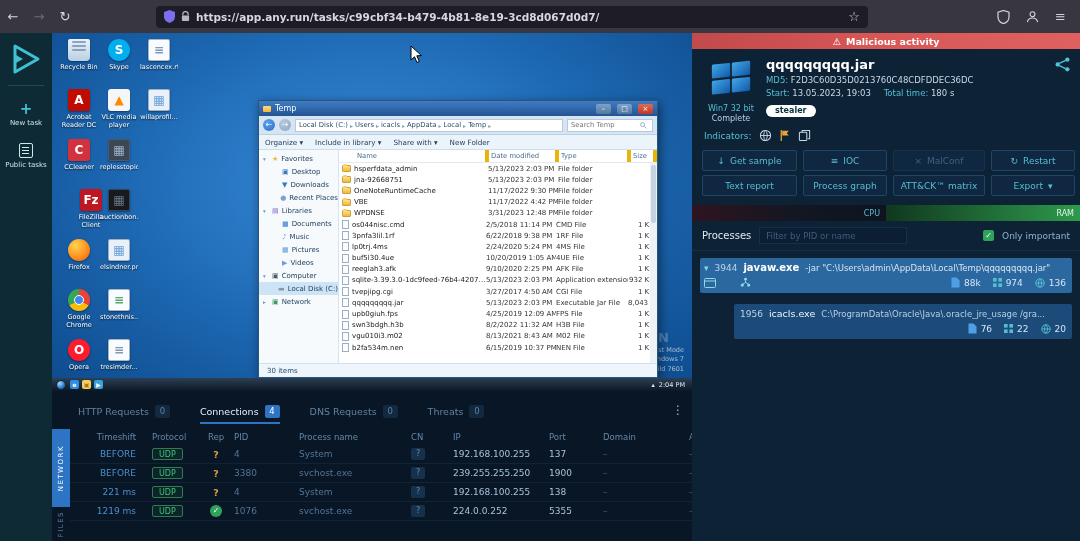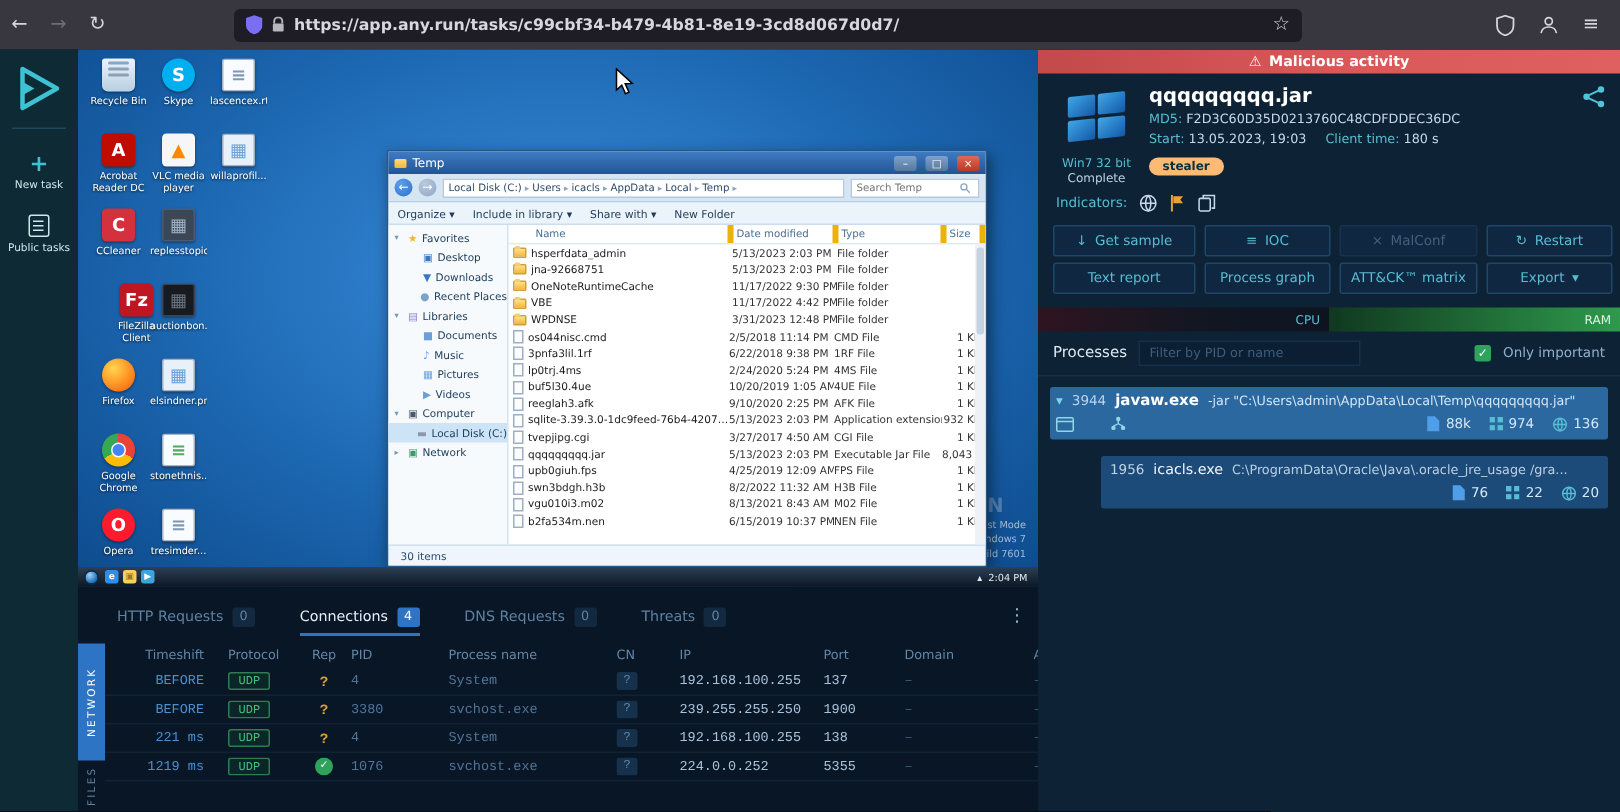--- a/index.html
+++ b/index.html
@@ -92,21 +92,21 @@
   .bp-tab.active::after { content:""; position:absolute; left:0; right:0; bottom:-2px; height:2px; background:#2d74c4; }
   .bp-badge { min-width:15px; height:13px; border-radius:2px; background:#13293f; color:#5f82a3; font-size:8.5px; display:flex; align-items:center; justify-content:center; padding:0 3px; }
   .bp-tab.active .bp-badge { background:#2d74c4; color:#fff; }
   .bp-menu { position:absolute; right:8px; top:12px; color:#9fb8d0; font-size:12px; }
   .v-net { position:absolute; left:0; top:38px; width:18px; height:78px; background:#2d74c4; display:flex; align-items:center; justify-content:center; }
   .v-files { position:absolute; left:0; top:116px; width:18px; height:34px; display:flex; align-items:center; justify-content:center; }
   .v-label { writing-mode:vertical-rl; transform:rotate(180deg); font-size:7px; letter-spacing:1.5px; color:#fff; }
   .v-files .v-label { color:#5f82a3; }
   .nt-header { position:absolute; left:18px; right:0; top:38px; height:16px; display:flex; align-items:center; font-size:8.5px; color:#6487a8; padding-left:8px; }
   .nt-rows { position:absolute; left:18px; right:0; top:54px; }
-  .nt-row { height:19px; display:flex; align-items:center; font-size:9px; padding-left:8px; border-bottom:1px solid rgba(45,80,115,.22);font-family:Liberation Mono, monospace; }
+  .nt-row { height:19px; display:flex; align-items:center; font-size:9px; padding-left:8px; border-bottom:1px solid rgba(45,80,115,.22); }
   .nt-col { overflow:hidden; white-space:nowrap; }
   .nt-ts { width:62px; text-align:right; padding-right:4px; color:#4a8fd0; }
   .nt-proto { width:58px; padding-left:12px; color:#43c078; }
   .proto-badge { display:inline-block; border:1px solid #2f7d4f; color:#43c078; background:rgba(25,85,55,.25); border-radius:2px; padding:0.5px 6px; font-size:8px; }
   .nt-rep { width:36px; text-align:center; }
   .rep-q { color:#d9a13b; font-weight:bold; font-size:9.5px; }
   .rep-ok { display:inline-block; width:12px; height:12px; border-radius:50%; background:#2fa35c; color:#fff; font-size:8px; line-height:12px; }
   .nt-pid { width:65px; color:#51759a; }
   .nt-proc { width:112px; color:#51759a; }
   .nt-cn { width:42px; }
@@ -124,21 +124,21 @@
   .right-panel { position:absolute; left:692px; top:33px; width:388px; height:508px; background:#0e2236; overflow:hidden; }
   .banner { height:16px; background:linear-gradient(90deg,#c24a4a 0%, #d95757 50%, #e06060 100%); display:flex; align-items:center; justify-content:center; gap:5px; color:#fff; font-size:9.5px; font-weight:bold; }
   .ri-top { display:flex; padding:8px 10px 0 10px; position:relative; }
   .ri-left { width:58px; text-align:center; }
   .ri-os { margin-top:3px; font-size:8px; color:#56bdd2; }
   .ri-status { margin-top:1px; font-size:8px; color:#b9cfe3; }
   .ri-main { flex:1; padding-left:6px; overflow:hidden; }
   .ri-title { font-size:13px; font-weight:bold; color:#fff; }
   .ri-line { margin-top:3px; font-size:8.5px; white-space:nowrap; overflow:hidden; }
   .lbl { color:#56bdd2; } .val { color:#c6d9ea; }
-  .tag { display:inline-block; margin-top:5px; background:#fdba74; color:#06303c; font-size:8px; font-weight:bold; padding:1.5px 9px; border-radius:8px; }
+  .tag { display:inline-block; margin-top:5px; background:#ffffff; color:#06303c; font-size:8px; font-weight:bold; padding:1.5px 9px; border-radius:8px; }
   .share { position:absolute; right:10px; top:8px; }
   .indicators { display:flex; align-items:center; gap:7px; padding:6px 10px 0 12px; font-size:9px; }
   .btn-grid { display:grid; grid-template-columns:95px 84px 92px 84px; gap:4px 6px; padding:8px 10px 0 10px; }
   .abtn { height:21px; background:#0f2740; border:1px solid #1d4668; border-radius:2px; color:#56bdd2; font-size:9px; display:flex; align-items:center; justify-content:center; gap:5px; white-space:nowrap; overflow:hidden; }
   .abtn .bico { font-size:9px; }
   .abtn.disabled { color:#44607a; border-color:#16324c; }
   .meter { display:flex; height:16px; margin-top:9px; }
   .meter-cpu { width:50%; background:linear-gradient(90deg,#2e1420,#121722 55%, #0d1420); color:#56bdd2; font-size:8px; display:flex; align-items:center; justify-content:flex-end; padding-right:6px; }
   .meter-ram { width:50%; background:linear-gradient(90deg,#10381f,#2e9a4c); color:#dff5e6; font-size:8px; display:flex; align-items:center; justify-content:flex-end; padding-right:6px; }
   .proc-head { display:flex; align-items:center; gap:8px; padding:6px 10px; border-bottom:1px solid #12304c; }
@@ -652,21 +652,21 @@
         </svg>
         <div class="ri-os">Win7 32 bit</div>
         <div class="ri-status">Complete</div>
       </div>
       <div class="ri-main">
         <div class="ri-title">qqqqqqqqq.jar</div>
         <div class="ri-line"><span class="lbl">MD5:</span> <span class="val">F2D3C60D35D0213760C48CDFDDEC36DC</span></div>
         <div class="ri-line">
           <span class="lbl">Start:</span>
           <span class="val">13.05.2023, 19:03</span>
-          <span class="lbl" style="margin-left:10px">Client time:</span>
+          <span class="lbl" style="margin-left:10px">Total time:</span>
           <span class="val">180 s</span>
         </div>
         <span class="tag">stealer</span>
       </div>
       <svg class="share" width="15" height="15" viewBox="0 0 14 14">
         <circle cx="11.5" cy="2.5" r="2" fill="#4fc3d8"></circle>
           <circle cx="2.5" cy="7" r="2" fill="#4fc3d8"></circle>
           <circle cx="11.5" cy="11.5" r="2" fill="#4fc3d8"></circle>
         <path d="M4 6 L10 3.2 M4 8 L10 10.8" stroke="#4fc3d8" stroke-width="1.3"></path>
       </svg>

